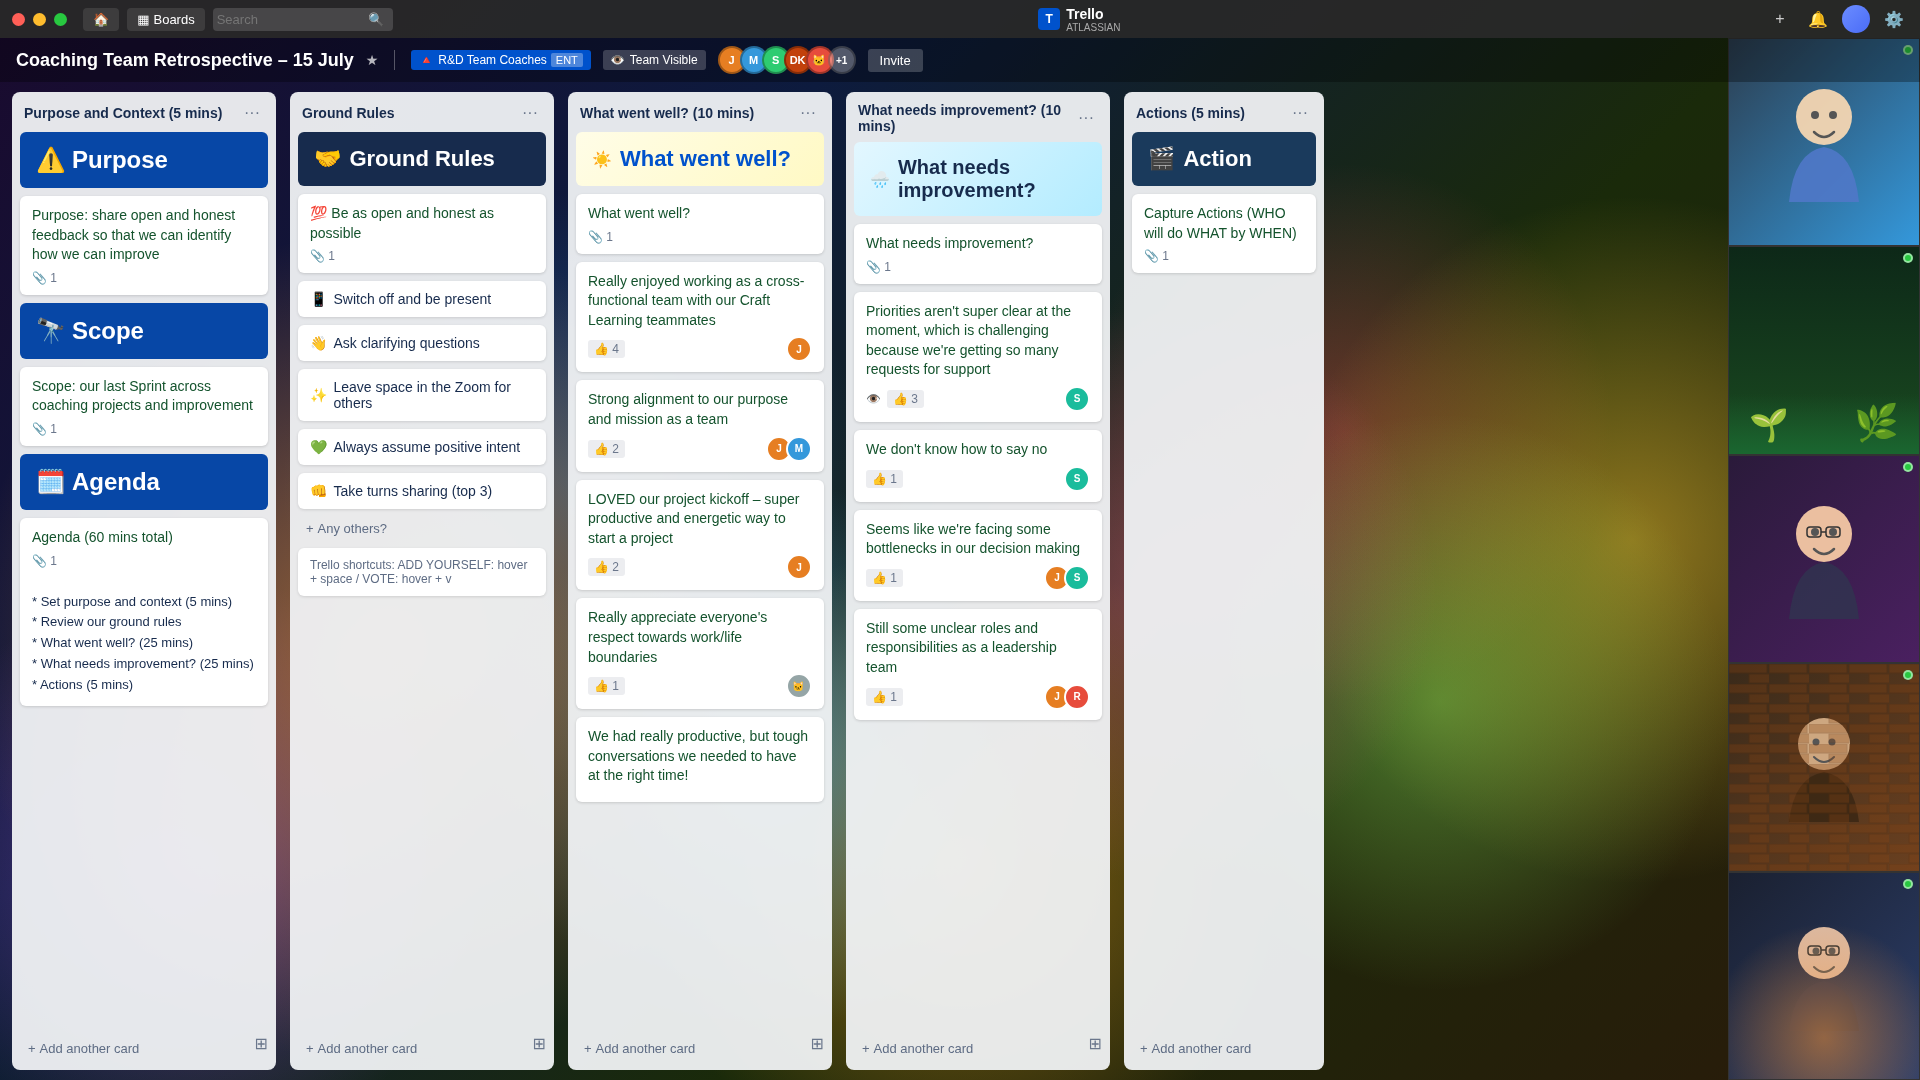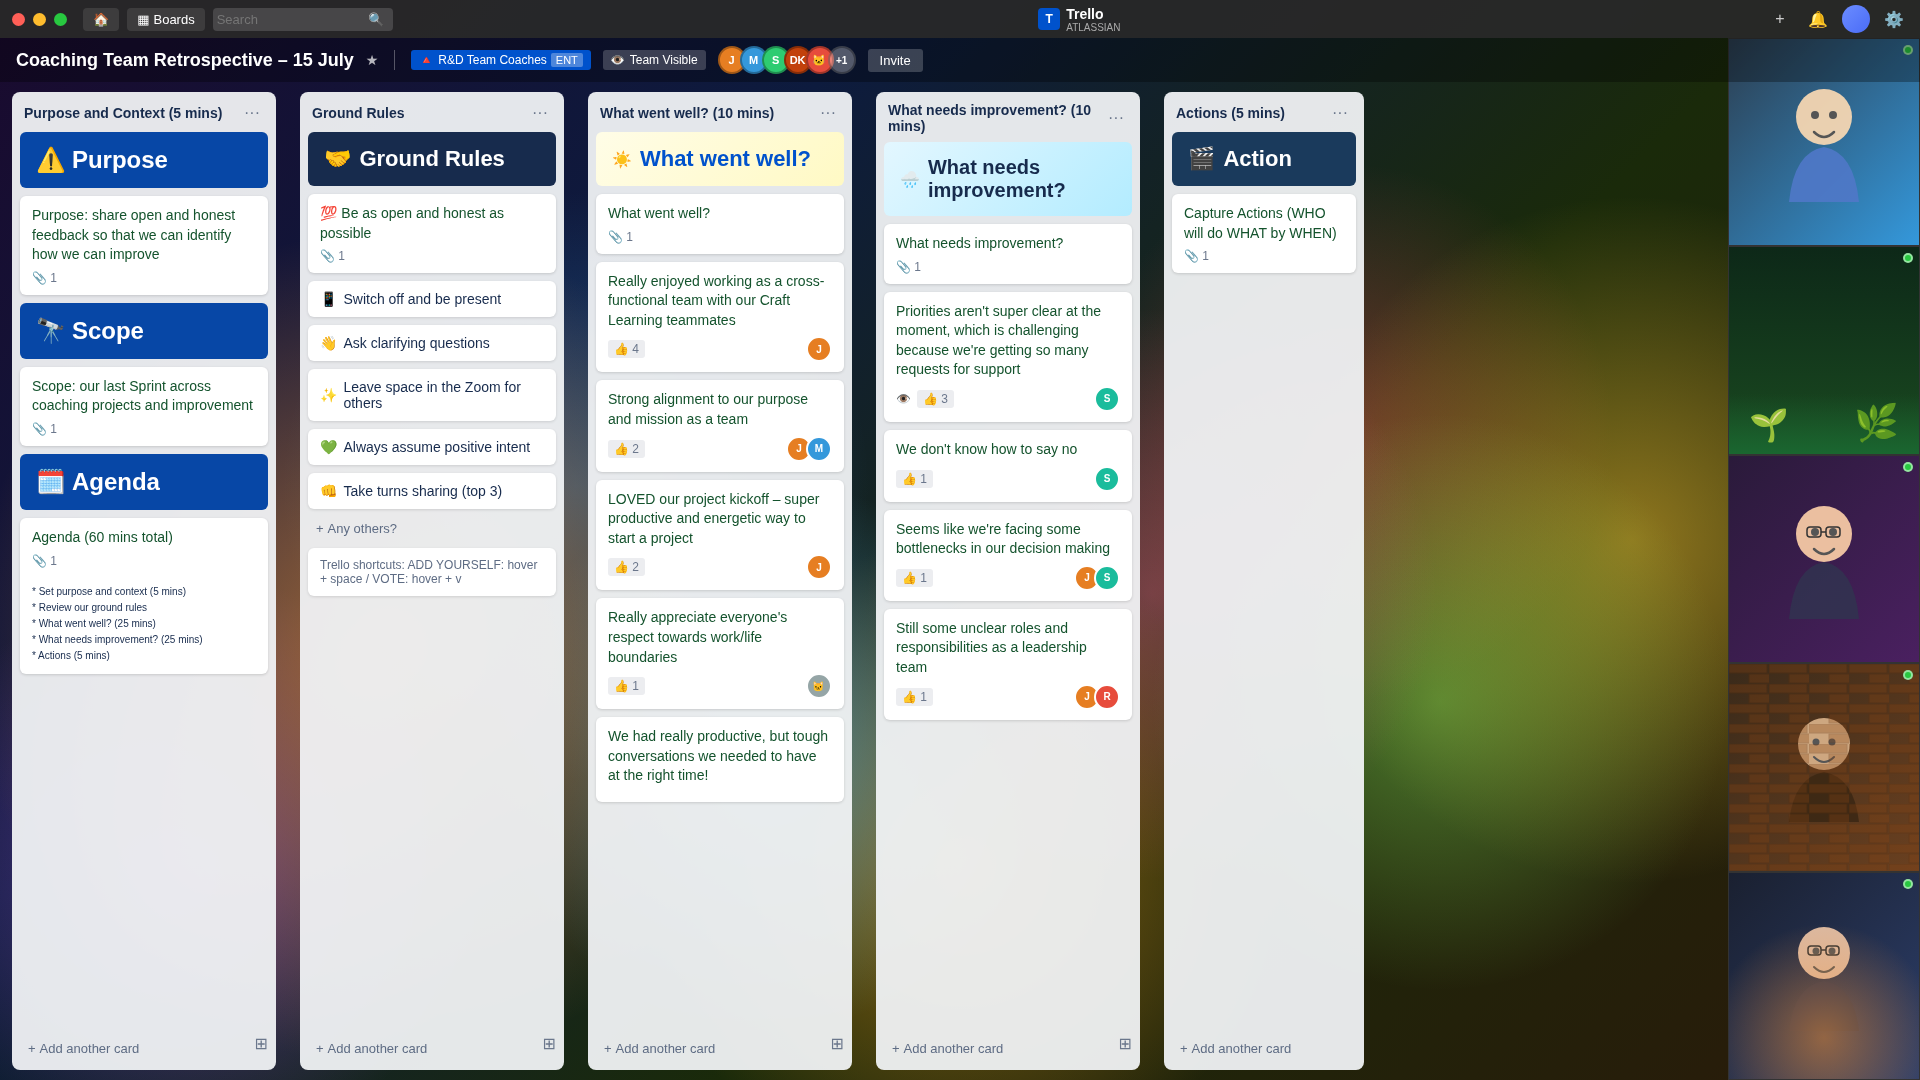--- a/index.html
+++ b/index.html
@@ -227,21 +227,21 @@
     }
 
     
     .board-area {
       position: absolute;
       top: 82px;
       left: 0;
       right: 0;
       bottom: 0;
       display: flex;
-      gap: 24px;
+      gap: 14px;
       padding: 10px 12px;
       overflow-x: auto;
       z-index: 10;
     }
 
     
     .column {
       width: 264px;
       min-width: 264px;
       background: rgba(240,242,244,0.95);
@@ -611,21 +611,21 @@
           <span>🗓️</span>
           <span>Agenda</span>
         </div>
       </div>
 
       <div class="card">
         <div class="card-title-text">Agenda (60 mins total)</div>
         <div class="card-meta">
           <span class="card-attachment">📎 1</span>
         </div>
-        <div style="margin-top:16px;font-size:10px;color:#172b4d;line-height:1.6;">
+        <div style="margin-top:24px;font-size:13px;color:#172b4d;line-height:1.6;">
           <div>* Set purpose and context (5 mins)</div>
           <div>* Review our ground rules</div>
           <div>* What went well? (25 mins)</div>
           <div>* What needs improvement? (25 mins)</div>
           <div>* Actions (5 mins)</div>
         </div>
       </div>
     </div>
     <div class="column-footer">
       <button class="add-card-btn">

